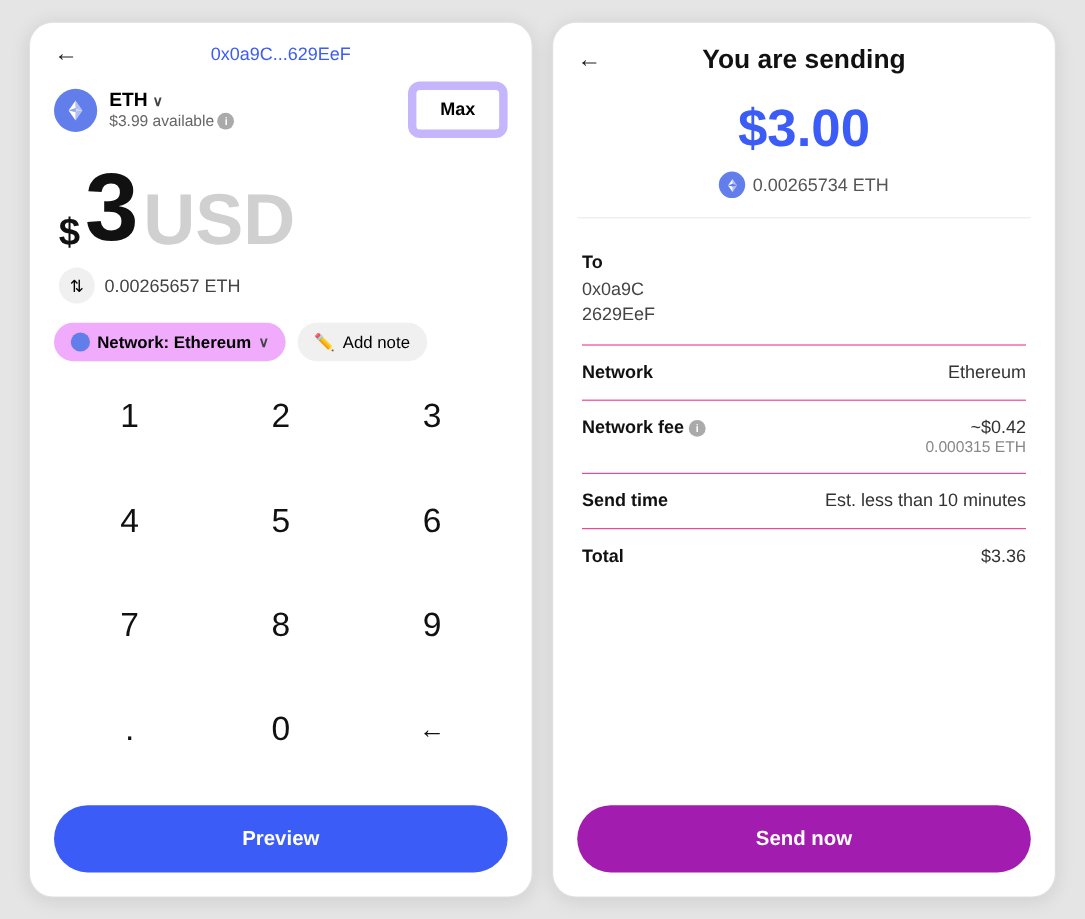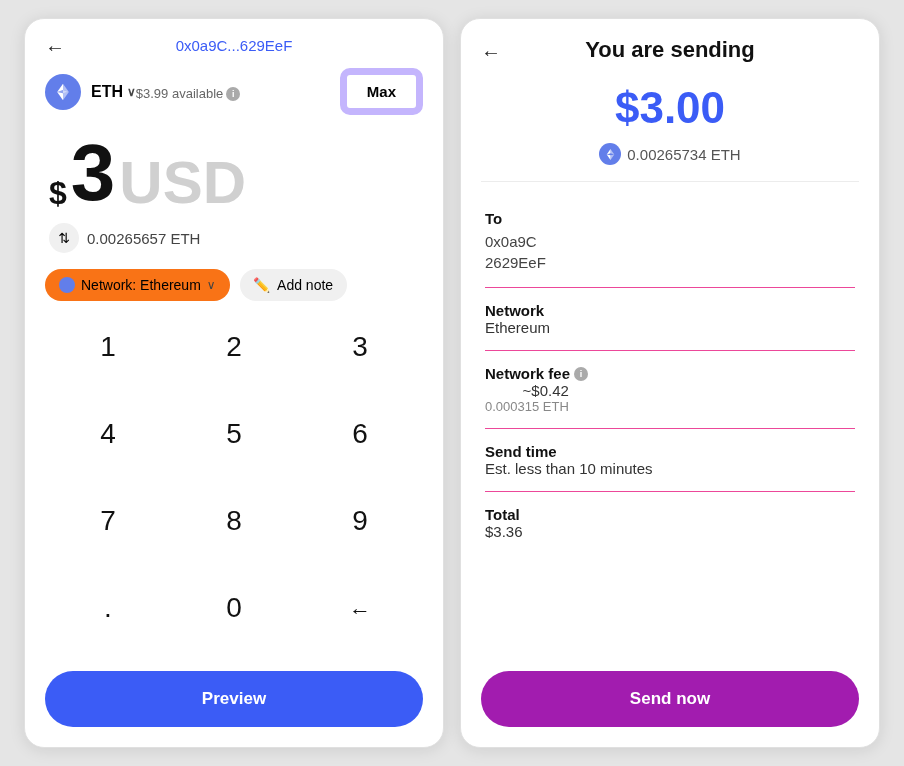--- a/index.html
+++ b/index.html
@@ -70,21 +70,21 @@
       height: 36px;
       border-radius: 50%;
       background: #627eea;
       display: flex;
       align-items: center;
       justify-content: center;
     }
     .eth-icon svg { width: 20px; height: 20px; }
     .token-name-wrap {
       display: flex;
-      flex-direction: row;
+      flex-direction: column;
     }
     .token-name {
       font-size: 16px;
       font-weight: 700;
       display: flex;
       align-items: center;
       gap: 4px;
     }
     .token-available {
       font-size: 13px;
@@ -163,26 +163,26 @@
     .options-row {
       display: flex;
       align-items: center;
       gap: 10px;
       padding: 4px 20px 12px;
     }
     .network-btn {
       display: flex;
       align-items: center;
       gap: 6px;
-      background: #f97316;
+      background: #f0abfc;
       border: none;
       border-radius: 20px;
       padding: 8px 14px;
       font-size: 14px;
-      font-weight: 400;
+      font-weight: 700;
       cursor: pointer;
     }
     .note-btn {
       display: flex;
       align-items: center;
       gap: 6px;
       background: #f0f0f0;
       border: none;
       border-radius: 20px;
       padding: 8px 14px;
@@ -284,21 +284,20 @@
     }
     .detail-to-address {
       font-size: 15px;
       color: #444;
       line-height: 1.4;
     }
     .detail-inline {
       display: flex;
       align-items: flex-start;
       justify-content: space-between;
-      flex-direction: column;
     }
     .detail-label-inline {
       font-size: 15px;
       font-weight: 700;
       color: #111;
       display: flex;
       align-items: center;
       gap: 4px;
     }
     .detail-value {

